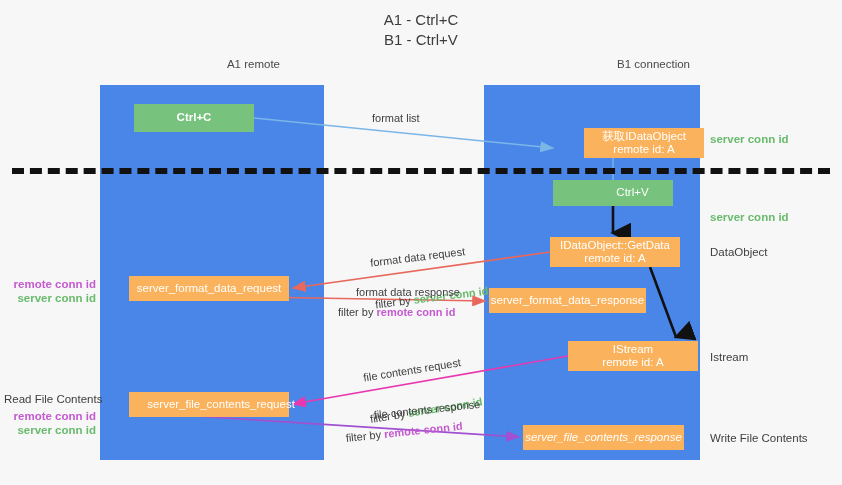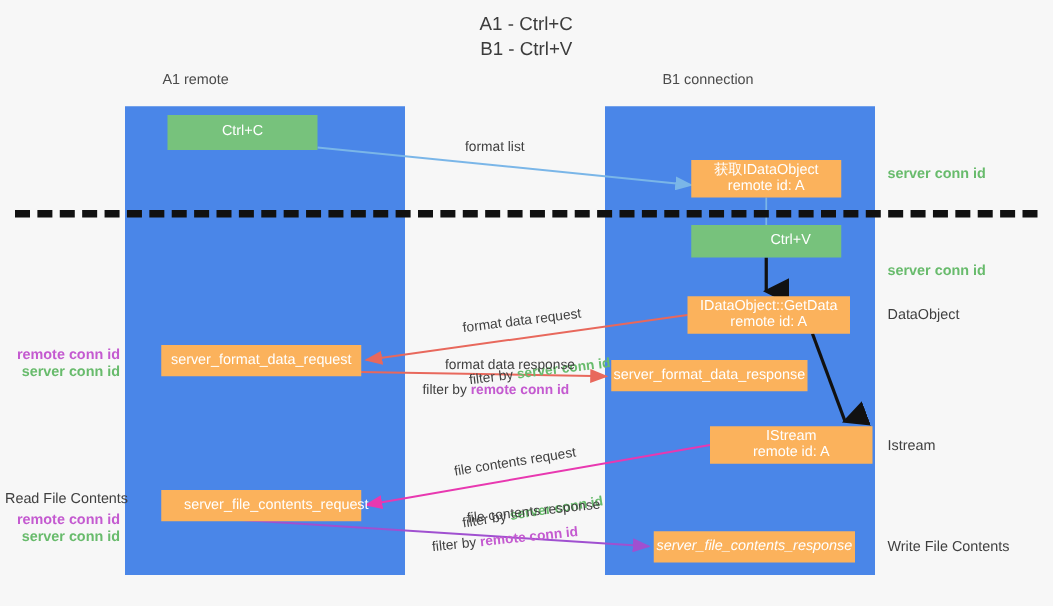--- a/index.html
+++ b/index.html
@@ -22,21 +22,21 @@
     left: 0; top: 10px; width: 842px;
     text-align: center;
     font-size: 15px;
     line-height: 20px;
     color: #3c3c3c;
     white-space: pre;
   }
 
   
   .col-head {
-    text-align: left;
+    text-align: right;
     font-size: 11.5px;
     line-height: 13px;
     color: #4a4a4a;
   }
   #head-a1 { left: 130px; top: 58px; width: 150px; }
   #head-b1 { left: 530px; top: 58px; width: 160px; }
 
   
   .lane {
     background: #4a86e8;
@@ -61,22 +61,22 @@
     display: flex;
     flex-direction: column;
     align-items: center;
     justify-content: center;
     padding: 2px 4px;
     white-space: pre;
   }
   .node.green { background: #77c27c; }
   .node.orange { background: #fbb25c; }
 
-  #n-ctrlc     { left: 134px; top: 92px; width: 120px; height: 28px; }
-  #n-getido    { left: 553px; top: 128px; width: 120px; height: 30px; }
+  #n-ctrlc     { left: 134px; top: 104px; width: 120px; height: 28px; font-weight: bold; }
+  #n-getido    { left: 584px; top: 128px; width: 120px; height: 30px; }
   #n-ctrlv     { left: 553px; top: 180px; width: 120px; height: 26px; padding-left: 43px; }
   #n-getdata   { left: 550px; top: 237px; width: 130px; height: 30px; }
   #n-istream   { left: 568px; top: 341px; width: 130px; height: 30px; }
   #n-sfdreq    { left: 129px; top: 276px; width: 160px; height: 25px; }
   #n-sfdres    { left: 489px; top: 288px; width: 157px; height: 25px; }
   #n-sfcreq    { left: 129px; top: 392px; width: 160px; height: 25px; padding-left: 28px; }
   #n-sfcres    { left: 523px; top: 425px; width: 161px; height: 25px; font-style: italic; }
 
   
   .side-label {

